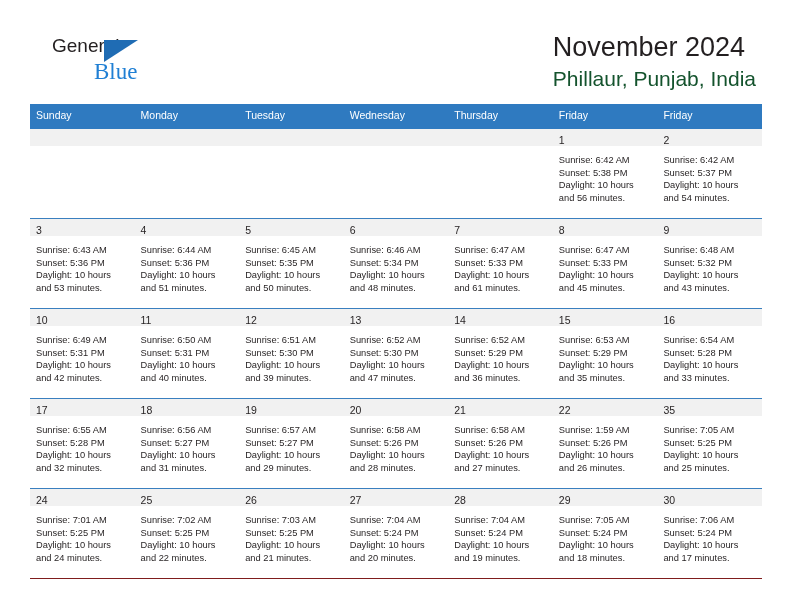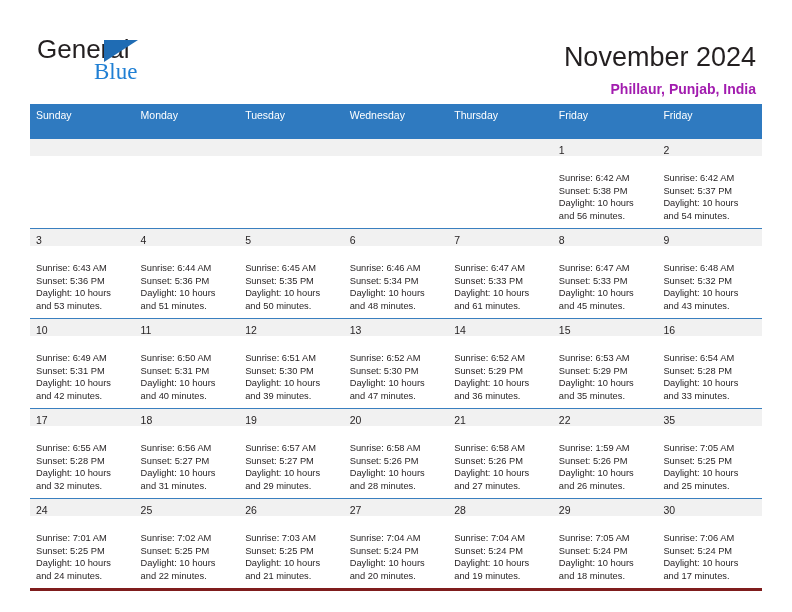--- a/index.html
+++ b/index.html
@@ -32,23 +32,23 @@
   .logo {
     position: absolute;
     left: 36px;
     top: 36px;
     width: 130px;
     height: 50px;
     line-height: 1;
   }
   .logo-general {
     position: absolute;
-    left: 1px;
+    left: 16px;
     top: 0;
-    font-size: 26px;
+    font-size: 19px;
     color: #231f20;
     letter-spacing: 0px;
     font-family: "Liberation Sans", sans-serif;
   }
   .logo-tri {
     position: absolute;
     left: 68px;
     top: 4px;
     width: 0;
     height: 0;
@@ -59,90 +59,88 @@
     position: absolute;
     left: 58px;
     top: 24px;
     font-size: 23px;
     color: #1f7fd4;
     font-family: Liberation Serif, serif;
   }
   .title-block {
     position: absolute;
     right: 36px;
-    top: 40px;
-    text-align: right;
+    top: 30px;
   }
   .cal-title {
     font-size: 27px;
     color: #231f20;
     line-height: 34px;
     white-space: nowrap;
     font-weight: normal;
     margin: 0;
   }
   .cal-subtitle {
-    font-size: 14px;
-    color: #a21caf;
+    font-size: 21px;
+    color: #14532d;
     line-height: 22px;
     margin-top: 4px;
     white-space: nowrap;
-    font-weight: bold;
   }
 
   
   .calendar {
     position: absolute;
     left: 30px;
     top: 104px;
     width: 732px;
     border-collapse: collapse;
     table-layout: fixed;
   }
   .calendar th {
     background: #2f7ac0;
     color: #ffffff;
     font-size: 10.5px;
     font-weight: normal;
     text-align: left;
-    padding: 5px 0 18px 6px;
+    padding: 5px 0 8px 6px;
     height: 11px;
     border: none;
   }
   .calendar td {
     vertical-align: top;
     padding: 0;
     height: 89px;
     border-top: 1px solid #2f7ac0;
     border-bottom: none;
     background: #ffffff;
   }
   .calendar tr.week-row td {
     border-top: 1px solid #3a7fbf;
   }
   .calendar tr.first-week td {
     border-top: none;
   }
   .calendar tbody tr:last-child td {
-    border-bottom: 3px solid #7f1d1d;
+    border-bottom: 1px solid #7f1d1d;
     margin-left: 41px;
   }
   .daynum-strip {
     background: #f1f1f1;
     height: 17px;
     padding: 1px 0 1px 6px;
     box-sizing: border-box;
   }
   .daynum {
     font-size: 10.5px;
     color: #231f20;
     line-height: 15px;
   }
   .cell-body {
-    padding: 16px 6px 0 6px;
+    padding: 8px 6px 0 6px;
   }
   .cell-line {
     font-size: 9.3px;
     line-height: 12.6px;
     color: #231f20;
     white-space: nowrap;
   }
   .empty .daynum-strip {
     background: #f1f1f1;
   }

